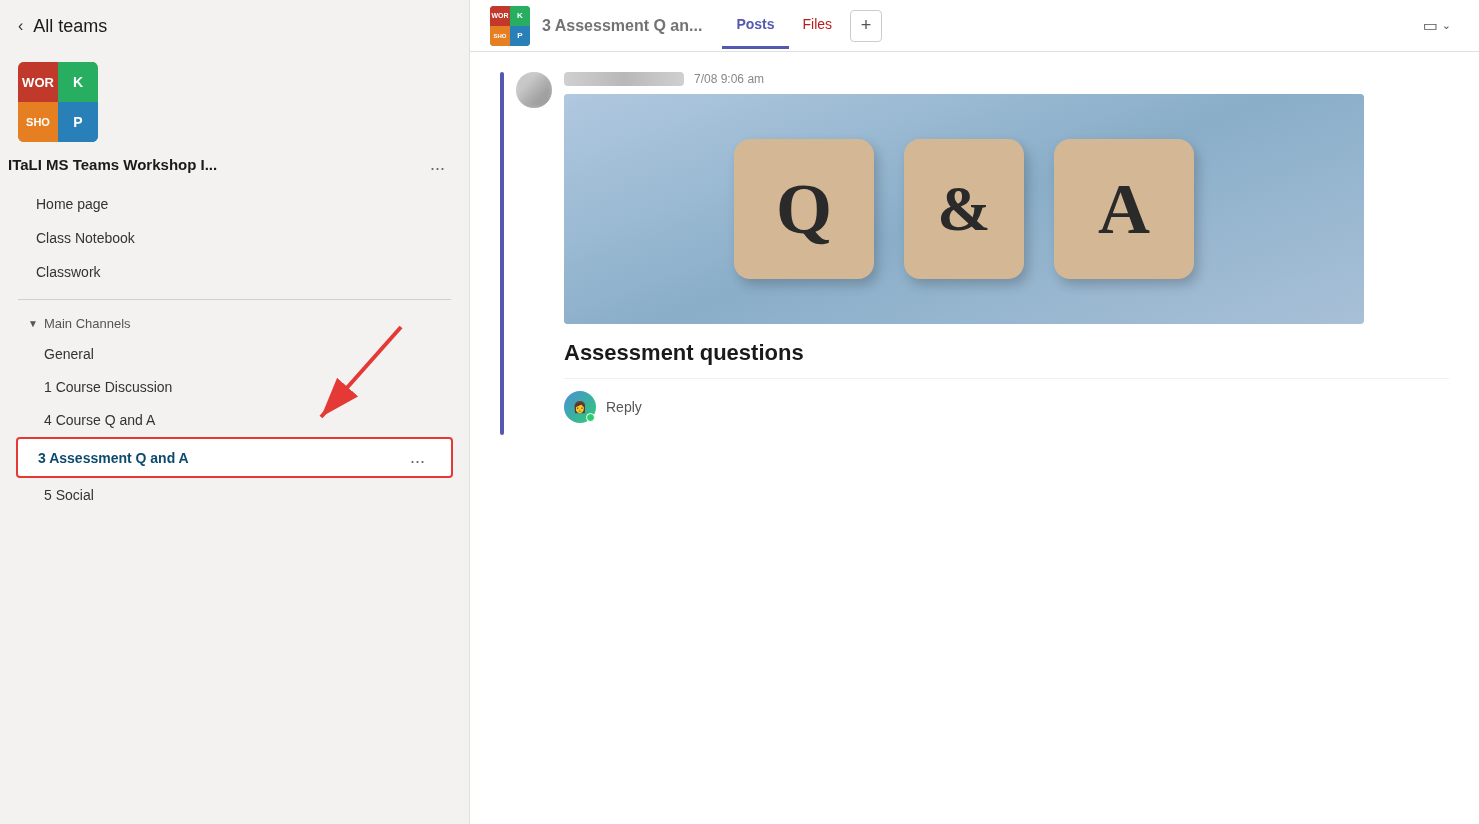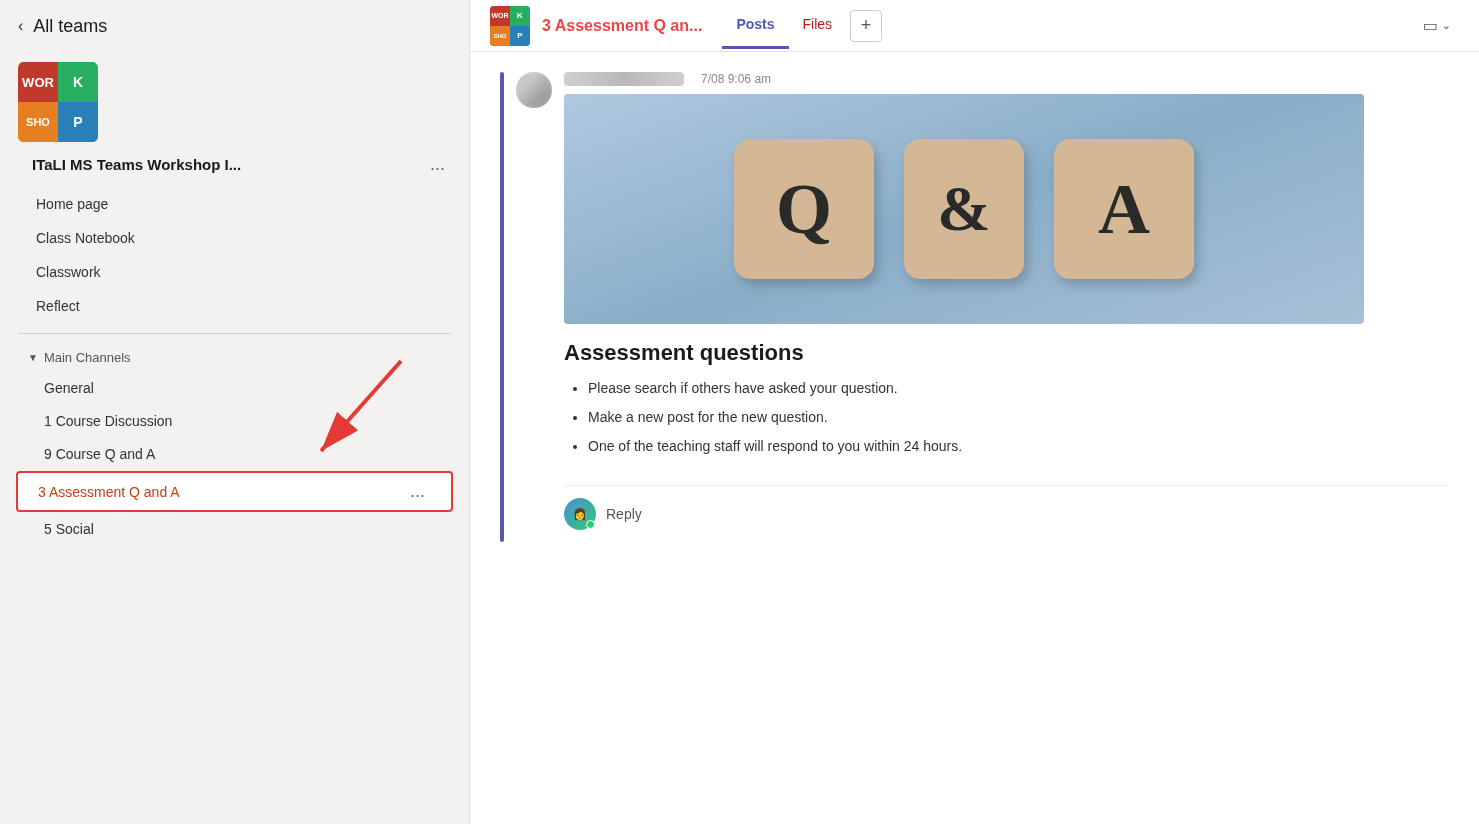--- a/index.html
+++ b/index.html
@@ -53,21 +53,21 @@
         linear-gradient(315deg, #2980b9 25%, transparent 25%),
         linear-gradient(45deg, #e67e22 25%, transparent 25%);
       background-size: 40px 40px;
       background-color: #ecf0f1;
       position: relative;
     }
 
     .team-name-row {
       display: flex;
       align-items: center;
-      padding: 0 18px 10px 32px;
+      padding: 0 18px 10px 8px;
       gap: 10px;
     }
     .team-name {
       font-weight: 700;
       font-size: 15px;
       color: #1a1a1a;
       flex: 1;
     }
     .more-btn {
       background: none;
@@ -124,22 +124,22 @@
       border-radius: 4px;
       padding: 6px 20px;
       margin: 1px 8px;
       display: flex;
       align-items: center;
       justify-content: space-between;
       cursor: pointer;
     }
     .channel-item-selected .channel-label {
       font-size: 14px;
-      color: #c2410c;
-      font-weight: 400;
+      color: #0c4a6e;
+      font-weight: 700;
     }
     .red-arrow {
       position: absolute;
       right: 40px;
       top: -120px;
       width: 130px;
       height: 130px;
       pointer-events: none;
     }
 
@@ -169,21 +169,21 @@
       overflow: hidden;
       flex-shrink: 0;
       background: linear-gradient(135deg, #c0392b, #27ae60, #2980b9);
       display: flex;
       align-items: center;
       justify-content: center;
     }
     .channel-title {
       font-size: 16px;
       font-weight: 600;
-      color: #ef4444;
+      color: #737373;
       margin-right: 20px;
     }
     .header-tabs {
       display: flex;
       align-items: center;
       gap: 0;
       flex: 1;
     }
     .tab {
       padding: 14px 14px;
@@ -265,21 +265,21 @@
       filter: blur(2px);
     }
     .message-meta {
       display: flex;
       flex-direction: column;
       flex: 1;
     }
     .message-header {
       display: flex;
       align-items: center;
-      gap: 17px;
+      gap: 10px;
       margin-bottom: 8px;
     }
     .sender-name-blur {
       width: 120px;
       height: 14px;
       background: linear-gradient(90deg, #d0d0d0, #b8b8b8, #d0d0d0);
       border-radius: 4px;
     }
     .message-time {
       font-size: 12px;
@@ -416,33 +416,32 @@
   </div>
 
   <div class="team-name-row">
     <span class="team-name">ITaLI MS Teams Workshop I...</span>
     <button class="more-btn">...</button>
   </div>
 
   <div class="nav-item">Home page</div>
   <div class="nav-item">Class Notebook</div>
   <div class="nav-item">Classwork</div>
-  <div class="nav-item">Reflect</div>
 
   <div class="divider"></div>
 
   <div class="channels-section">
     <div class="channels-header">
       <span class="triangle">▼</span>
       <span>Main Channels</span>
     </div>
 
     <div class="channel-item">General</div>
     <div class="channel-item">1 Course Discussion</div>
-    <div class="channel-item">9 Course Q and A</div>
+    <div class="channel-item">4 Course Q and A</div>
 
     <div style="position: relative;">
       <div class="channel-item-selected">
         <span class="channel-label">3 Assessment Q and A</span>
         <button class="more-btn">...</button>
       </div>
 
       <svg class="red-arrow" viewBox="0 0 130 130" xmlns="http://www.w3.org/2000/svg">
         <defs>
           <marker id="arrowhead" markerWidth="10" markerHeight="7" refX="10" refY="3.5" orient="auto">
@@ -495,25 +494,20 @@
         </div>
 
         <div class="qa-image">
           <div class="qa-bg"></div>
           <div class="qa-block">Q</div>
           <div class="qa-amp">&amp;</div>
           <div class="qa-block">A</div>
         </div>
 
         <div class="post-title">Assessment questions</div>
-        <ul class="bullet-list">
-          <li>Please search if others have asked your question.</li>
-          <li>Make a new post for the new question.</li>
-          <li>One of the teaching staff will respond to you within 24 hours.</li>
-        </ul>
 
         <div class="reply-bar">
           <div class="reply-avatar">
             <span style="font-size:11px;">👩</span>
             <div class="online-dot"></div>
           </div>
           <span class="reply-text">Reply</span>
         </div>
       </div>
     </div>

